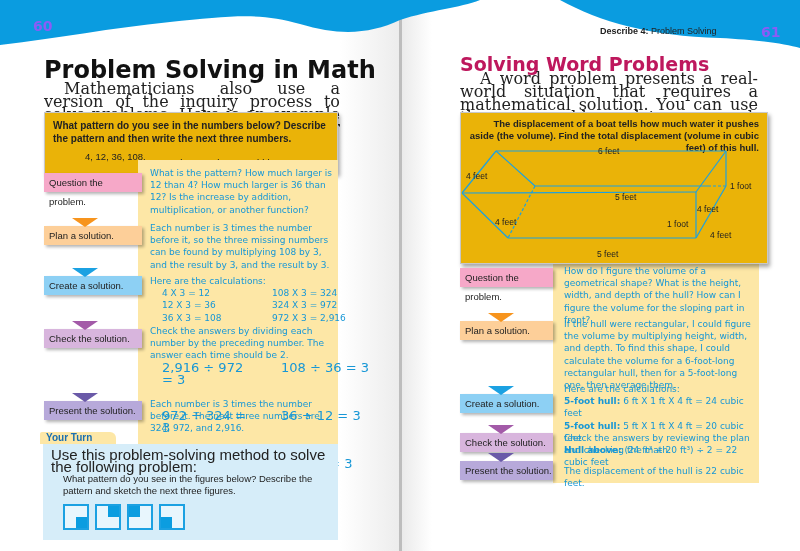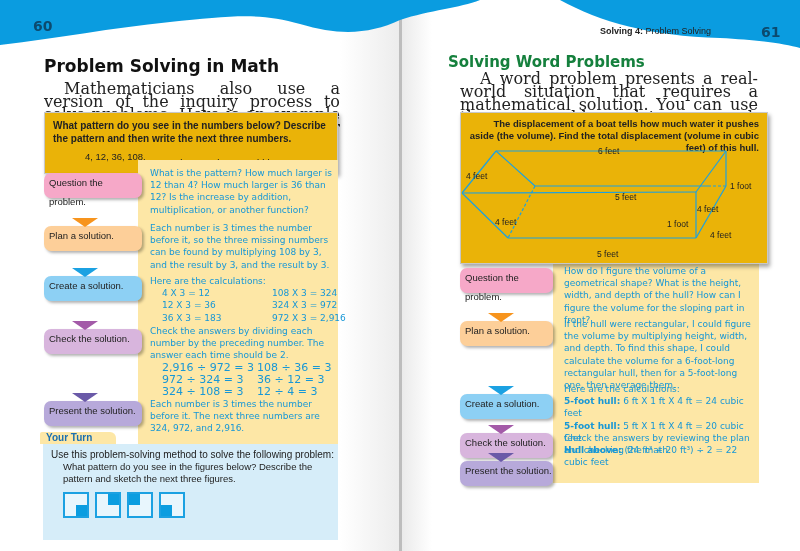--- a/index.html
+++ b/index.html
@@ -2,36 +2,36 @@
 <html><head>
 <meta charset="utf-8">
 <style>
   html,body{margin:0;padding:0;}
   body{width:800px;height:551px;position:relative;overflow:hidden;background:#ffffff;font-family:"Liberation Sans",sans-serif;}
   .spread{position:absolute;left:0;top:0;width:800px;height:551px;}
   .page-left{position:absolute;left:0;top:0;width:400px;height:551px;background:linear-gradient(to right,#ffffff 0%,#ffffff 85%,#ececec 100%);}
   .page-right{position:absolute;left:400px;top:0;width:400px;height:551px;background:linear-gradient(to right,#e9e9e9 0%,#ffffff 8%,#ffffff 100%);}
   .gutter{position:absolute;left:399px;top:0;width:3px;height:551px;background:#bdbdbd;}
   .wave{position:absolute;top:0;left:0;}
-  .page-num{position:absolute;color:#0c4a6e;font-weight:bold;font-size:14px;font-family:"DejaVu Sans",sans-serif;}
+  .page-num{position:absolute;color:#8b5cf6;font-weight:bold;font-size:14px;font-family:"DejaVu Sans",sans-serif;}
   .chapter-label{position:absolute;left:600px;top:26px;font-size:9px;color:#222;}
   .chapter-label b{font-weight:bold;}
   h1{position:absolute;margin:0;font-family:"DejaVu Sans",sans-serif;font-weight:bold;}
   .intro{position:absolute;font-family:"DejaVu Serif","Liberation Serif",serif;font-size:16px;line-height:13px;color:#222;text-indent:20px;text-align:justify;}
   .problem-box{position:absolute;background:#eab308;border:1px solid #c8c8c8;box-shadow:2px 3px 4px rgba(0,0,0,0.35);}
   .problem-box .q{font-size:10px;font-weight:bold;color:#222;line-height:13px;}
   .problem-box .seq{font-size:9.5px;color:#222;margin-top:6px;padding-left:32px;}
   .yellow-panel{position:absolute;background:#fde7a6;}
-  .step{position:absolute;height:25px;font-size:9.5px;color:#222;padding-left:5px;line-height:19px;box-shadow:2px 2px 3px rgba(0,0,0,0.3);box-sizing:border-box;border-radius:7px;}
+  .step{position:absolute;height:19px;font-size:9.5px;color:#222;padding-left:5px;line-height:19px;box-shadow:2px 2px 3px rgba(0,0,0,0.3);box-sizing:border-box;}
   .step .tri{position:absolute;top:-8px;left:28px;width:0;height:0;border-left:13px solid transparent;border-right:13px solid transparent;border-top:9px solid;}
   .hand{position:absolute;font-family:"DejaVu Sans",sans-serif;font-size:9px;line-height:12.2px;color:#1797d6;}
   .calc-grid{display:grid;grid-template-columns:110px 100px;padding-left:12px;}
   .your-turn-tab{position:absolute;left:40px;top:432px;width:70px;height:12px;background:#fde7a6;color:#1b6fb0;font-weight:bold;font-size:10px;padding-left:6px;line-height:12px;border-radius:2px 6px 0 0;}
   .your-turn{position:absolute;left:43px;top:444px;width:295px;height:96px;background:#d6edf9;}
-  .your-turn .t1{font-size:10px;color:#222;margin:5px 0 0 8px;line-height:12px;}
+  .your-turn .t1{font-size:15px;color:#222;margin:5px 0 0 8px;line-height:12px;}
   .your-turn .t2{font-size:9.5px;color:#222;margin:0 0 0 20px;line-height:12px;width:262px;}
   .figs{display:flex;gap:6px;margin:7px 0 0 20px;}
   .fig{position:relative;width:22px;height:22px;border:2px solid #1ba1e2;background:#e8f6fd;}
   .fig .fill{position:absolute;width:11px;height:11px;background:#0b9de0;}
   .hull{position:absolute;}
 </style>
 </head>
 <body>
 
 <div class="spread">
@@ -42,23 +42,23 @@
 
   <svg class="wave" width="800" height="50">
     <path d="M0,0 L0,45 C60,38 110,28 170,22 C230,16 260,12 300,24 C340,36 370,34 400,20 L400,0 Z" fill="#0a9ce0"></path>
     <path d="M0,0 L0,45 C60,38 110,28 170,22 C230,16 260,12 300,24 C340,36 370,34 400,20 L400,0 Z" fill="#0a9ce0" opacity="0"></path>
     <path d="M400,20 C430,10 460,8 480,0 L400,0 Z" fill="#0a9ce0"></path>
     <path d="M560,0 C600,22 650,36 720,38 C760,40 785,44 800,48 L800,0 Z" fill="#0a9ce0"></path>
   </svg>
 
   <div class="page-num" style="left:33px;top:18px;">60</div>
   <div class="page-num" style="left:761px;top:24px;">61</div>
-  <div class="chapter-label"><b>Solving 4:</b> <span>Problem Solving</span></div>
+  <div class="chapter-label"><b>Describe 4:</b> <span>Problem Solving</span></div>
 
-  <h1 style="left:44px;top:56px;font-size:17px;color:#111;">Problem Solving in Math</h1>
+  <h1 style="left:44px;top:56px;font-size:24px;color:#111;">Problem Solving in Math</h1>
   <div class="intro" style="left:44px;top:82px;width:296px;">Mathematicians also use a version of the inquiry process to solve problems. Here is an example math problem and the process for solving it:</div>
 
   <div class="problem-box" style="left:44px;top:112px;width:276px;height:48px;padding:6px 8px;">
     <div class="q">What pattern do you see in the numbers below? Describe the pattern and then write the next three numbers.</div>
     <div class="seq">4, 12, 36, 108, ______, ______, ______ . . .</div>
   </div>
 
   <div class="yellow-panel" style="left:138px;top:160px;width:200px;height:285px;"></div>
 
   <div class="step" style="left:44px;top:173px;width:98px;background:#f6a8c8;"><span>Question the problem.</span></div>
@@ -68,29 +68,29 @@
   <div class="hand" style="left:150px;top:222px;width:186px;">Each number is 3 times the number before it, so the three missing numbers can be found by multiplying 108 by 3, and the result by 3, and the result by 3.</div>
 
   <div class="step" style="left:44px;top:276px;width:98px;background:#8dd0f4;"><span class="tri" style="border-top-color:#1ba1e2;"></span><span>Create a solution.</span></div>
   <div class="hand" style="left:150px;top:275px;width:186px;">
     <div>Here are the calculations:</div>
     <div class="calc-grid">
       <span>4 X 3 = 12</span>
       <span>108 X 3 = 324</span>
       <span>12 X 3 = 36</span>
       <span>324 X 3 = 972</span>
-      <span>36 X 3 = 183</span>
+      <span>36 X 3 = 108</span>
       <span>972 X 3 = 2,916</span>
     </div>
   </div>
 
   <div class="step" style="left:44px;top:329px;width:98px;background:#d8b5dd;"><span class="tri" style="border-top-color:#a35aa8;"></span><span>Check the solution.</span></div>
   <div class="hand" style="left:150px;top:325px;width:186px;">
     <div>Check the answers by dividing each number by the preceding number. The answer each time should be 2.</div>
-    <div class="calc-grid" style="grid-template-columns:95px 90px;font-size:11px;">
+    <div class="calc-grid" style="grid-template-columns:95px 90px;font-size:13px;gap:24px;">
       <span>2,916 ÷ 972 = 3</span>
       <span>108 ÷ 36 = 3</span>
       <span>972 ÷ 324 = 3</span>
       <span>36 ÷ 12 = 3</span>
       <span>324 ÷ 108 = 3</span>
       <span>12 ÷ 4 = 3</span>
     </div>
   </div>
 
   <div class="step" style="left:44px;top:401px;width:98px;background:#b7a9da;"><span class="tri" style="border-top-color:#6a5aa8;"></span><span>Present the solution.</span></div>
@@ -109,21 +109,21 @@
         </div>
       <div class="fig">
           <div class="fill" style="left:0;top:0;"></div>
         </div>
       <div class="fig">
           <div class="fill" style="left:0;bottom:0;"></div>
         </div>
     </div>
   </div>
 
-  <h1 style="left:448px;top:53px;font-size:15px;color:#15803d;">Solving Word Problems</h1>
+  <h1 style="left:460px;top:53px;font-size:19px;color:#be185d;">Solving Word Problems</h1>
   <div class="intro" style="left:460px;top:72px;width:298px;">A word problem presents a real-world situation that requires a mathematical solution. You can use the same problem-solving approach to solve word problems.</div>
 
   <div class="yellow-panel" style="left:553px;top:250px;width:206px;height:233px;"></div>
 
   <div class="problem-box" style="left:460px;top:112px;width:290px;height:140px;padding:5px 8px;">
     <div class="q" style="font-size:9.5px;line-height:12px;text-align:right;">The displacement of a boat tells how much water it pushes aside (the volume). Find the total displacement (volume in cubic feet) of this hull.</div>
   </div>
 
   <svg class="hull" style="left:460px;top:150px;" width="300" height="105">
     <g stroke="#1ba1e2" stroke-width="1.2" fill="none">
@@ -165,14 +165,15 @@
     <div>Here are the calculations:</div>
     <div><b>5-foot hull:</b><span> 6 ft X 1 ft X 4 ft = 24 cubic feet</span></div>
     <div><b>5-foot hull:</b><span> 5 ft X 1 ft X 4 ft = 20 cubic feet</span></div>
     <div><b>Hull above:</b><span> (24 ft³ + 20 ft³) ÷ 2 = 22 cubic feet</span></div>
   </div>
 
   <div class="step" style="left:460px;top:433px;width:93px;background:#d8b5dd;"><span class="tri" style="border-top-color:#a35aa8;"></span><span>Check the solution.</span></div>
   <div class="hand" style="left:564px;top:432px;width:194px;">Check the answers by reviewing the plan and checking the math.</div>
 
   <div class="step" style="left:460px;top:461px;width:93px;background:#b7a9da;"><span class="tri" style="border-top-color:#6a5aa8;"></span><span>Present the solution.</span></div>
+  <div class="hand" style="left:564px;top:465px;width:194px;">The displacement of the hull is 22 cubic feet.</div>
 
 </div>
 
 </body></html>

